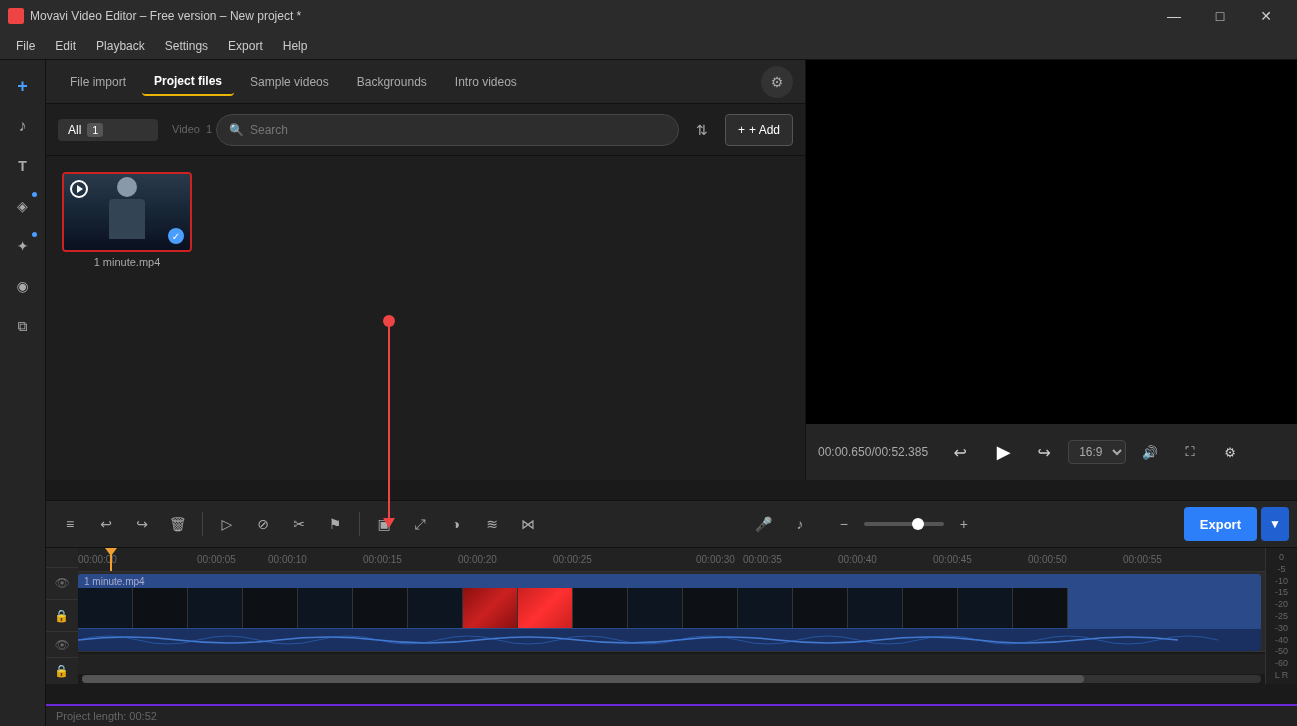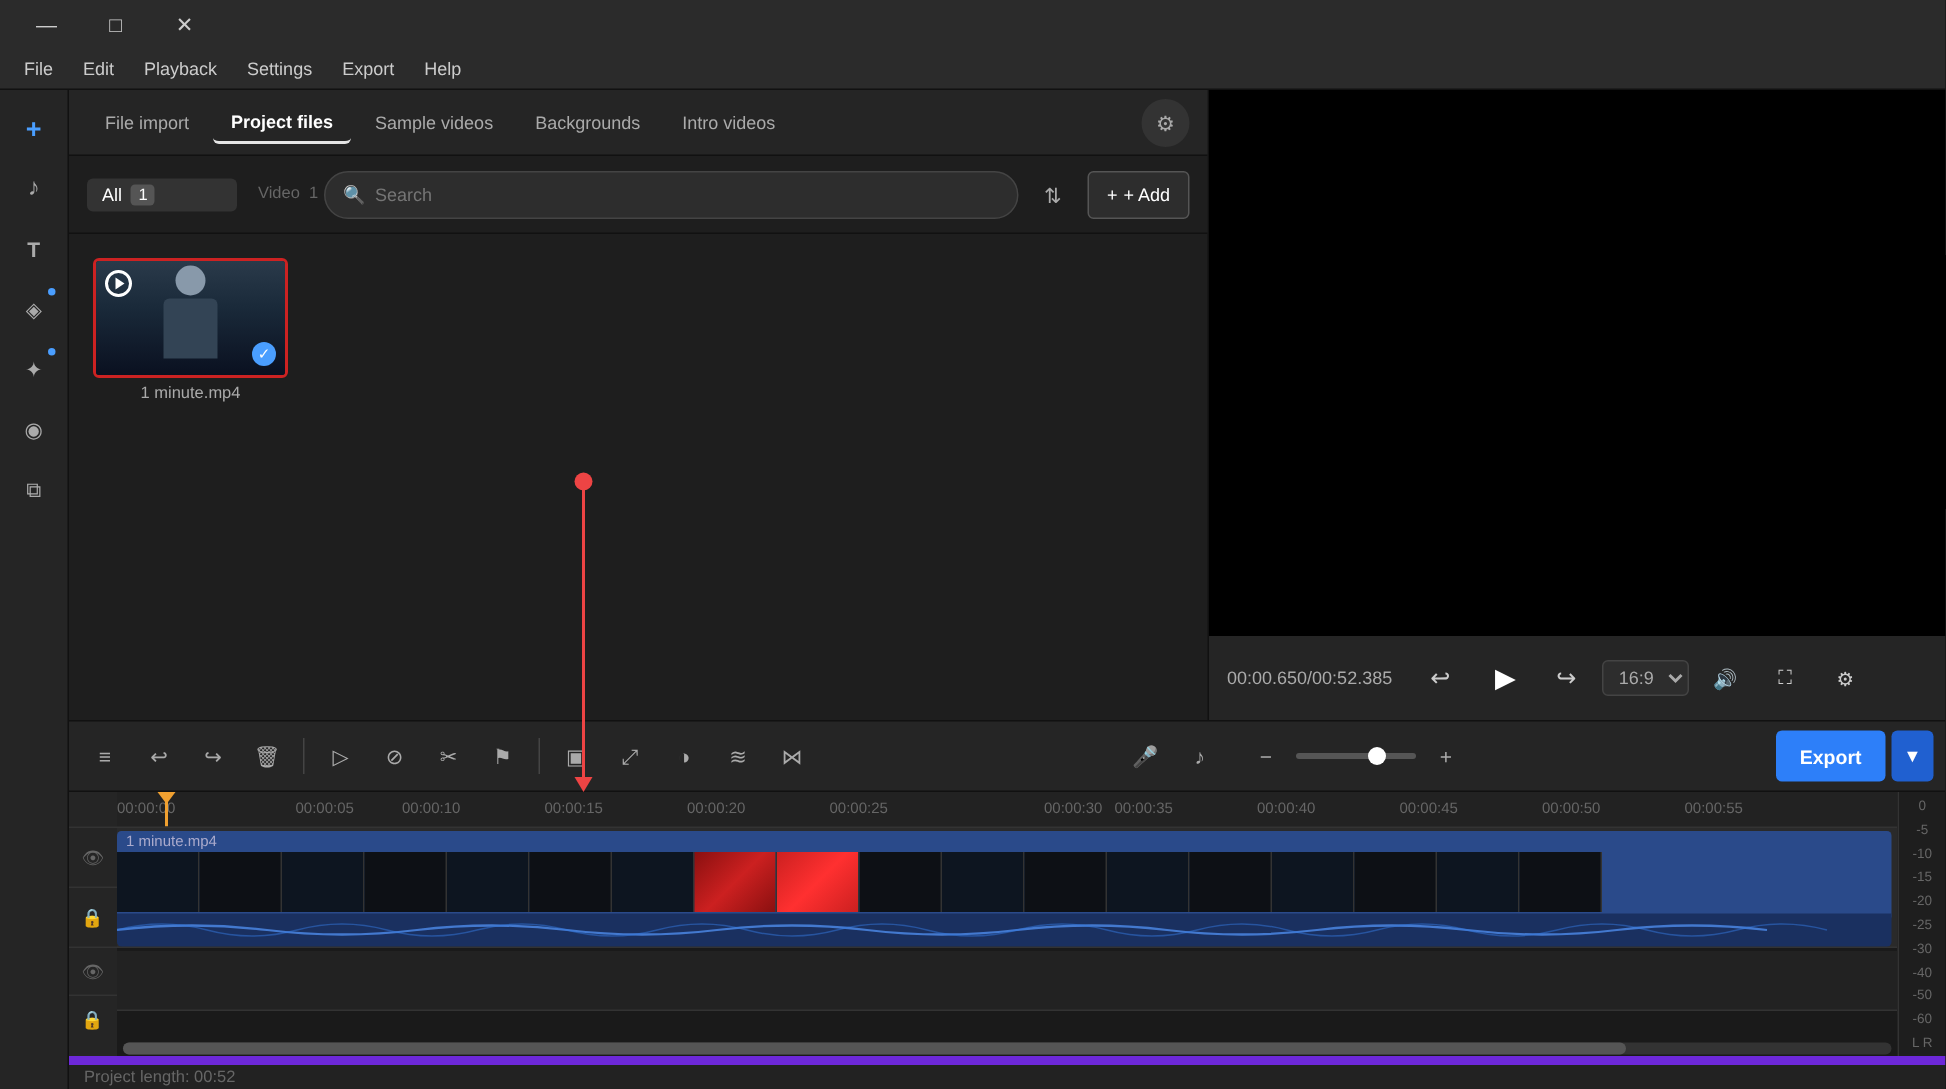--- a/index.html
+++ b/index.html
@@ -20,32 +20,32 @@
     
     #main { display: flex; height: calc(726px - 32px - 28px); }
 
     
     #sidebar { width: 46px; background: #252525; display: flex; flex-direction: column; align-items: center; padding-top: 8px; gap: 4px; border-right: 1px solid #111; }
     .sidebar-btn { width: 36px; height: 36px; background: transparent; border: none; color: #aaa; font-size: 16px; cursor: pointer; display: flex; align-items: center; justify-content: center; border-radius: 4px; position: relative; }
     .sidebar-btn.active { color: #fff; }
     .sidebar-btn .dot { width: 5px; height: 5px; background: #4a9eff; border-radius: 50%; position: absolute; top: 4px; right: 4px; }
 
     
-    #content-area { display: flex; flex-direction: column; flex: 1; }
+    #content-area { display: flex; flex-direction: column; flex: 1; gap: 20px; }
 
     
     #top-panel { display: flex; height: 420px; }
 
     
     #media-panel { width: 760px; background: #1e1e1e; border-right: 1px solid #111; display: flex; flex-direction: column; }
 
     
     #tabs { height: 44px; background: #252525; display: flex; align-items: center; padding: 0 12px; gap: 4px; border-bottom: 1px solid #111; }
     .tab { padding: 6px 12px; font-size: 12px; color: #aaa; cursor: pointer; border-radius: 4px; }
-    .tab.active { color: #fff; font-weight: 600; border-bottom: 2px solid #e5e5e5; }
+    .tab.active { color: #fff; font-weight: 600; border-bottom: 2px solid #eab308; }
     #settings-icon-top { margin-left: auto; width: 32px; height: 32px; background: #333; border-radius: 50%; display: flex; align-items: center; justify-content: center; cursor: pointer; color: #aaa; font-size: 14px; }
 
     
     #media-toolbar { height: 52px; background: #1e1e1e; display: flex; align-items: center; padding: 0 12px; gap: 8px; border-bottom: 1px solid #111; }
     #filter-all { background: #333; border-radius: 4px; padding: 4px 10px; color: #fff; font-size: 12px; display: flex; align-items: center; gap: 6px; min-width: 100px; }
     #filter-badge { background: #555; border-radius: 3px; padding: 1px 5px; font-size: 11px; }
     #filter-video { color: #aaa; padding: 4px 10px; font-size: 12px; display: flex; align-items: flex-start; gap: 6px; }
     #filter-video span { font-size: 11px; color: #666; }
     #search-box { flex: 1; height: 32px; background: #2d2d2d; border: 1px solid #444; border-radius: 16px; display: flex; align-items: center; padding: 0 12px; gap: 6px; }
     #search-input { background: transparent; border: none; color: #aaa; font-size: 12px; outline: none; flex: 1; }
@@ -101,39 +101,43 @@
     .clip-label { position: absolute; top: 2px; left: 6px; font-size: 10px; color: #aac; z-index: 2; }
     .clip-filmstrip { position: absolute; top: 12px; left: 0; right: 0; height: 40px; display: flex; overflow: hidden; }
     .film-frame { width: 55px; height: 40px; background: #111; border-right: 1px solid #333; flex-shrink: 0; }
     .film-frame:nth-child(odd) { background: #0d1520; }
     .film-frame:nth-child(even) { background: #0d1015; }
     #timeline-scrollbar { height: 10px; background: #1a1a1a; }
     #scrollbar-track { height: 8px; background: #333; border-radius: 4px; margin: 1px 4px; }
     #scrollbar-thumb { height: 8px; background: #555; border-radius: 4px; width: 85%; }
 
     
-    #statusbar { height: 22px; background: #222; display: flex; align-items: center; padding: 0 10px; border-top: 6px solid #6d28d9; font-size: 11px; color: #666; }
+    #statusbar { height: 22px; background: #222; display: flex; align-items: center; padding: 0 10px; border-top: 2px solid #6d28d9; font-size: 11px; color: #666; }
 
     
     .ff1 { background: linear-gradient(180deg, #1a2a3a 0%, #0d1520 100%); }
     .ff2 { background: linear-gradient(180deg, #0d1015 0%, #1a1010 100%); }
     .ff3 { background: linear-gradient(180deg, #1a2030 0%, #0d1015 100%); }
 
     
     .person-silhouette { width: 50px; height: 70px; position: relative; }
     .person-head { width: 20px; height: 20px; background: #8899aa; border-radius: 50%; margin: 0 auto 2px; }
     .person-body { width: 36px; height: 40px; background: #334455; border-radius: 4px 4px 0 0; margin: 0 auto; }
 
     
     .selected-border { border: 2px solid #cc2222 !important; }
   </style>
 </head>
 <body>
 
 <div id="titlebar">
+  <div id="titlebar-left">
+    <div id="titlebar-icon"></div>
+    <span id="titlebar-title">Movavi Video Editor – Free version – New project *</span>
+  </div>
   <div id="titlebar-controls">
     <button class="title-btn">—</button>
     <button class="title-btn">□</button>
     <button class="title-btn close">✕</button>
   </div>
 </div>
 
 <div id="menubar">
   <span class="menu-item">File</span>
   <span class="menu-item">Edit</span>

